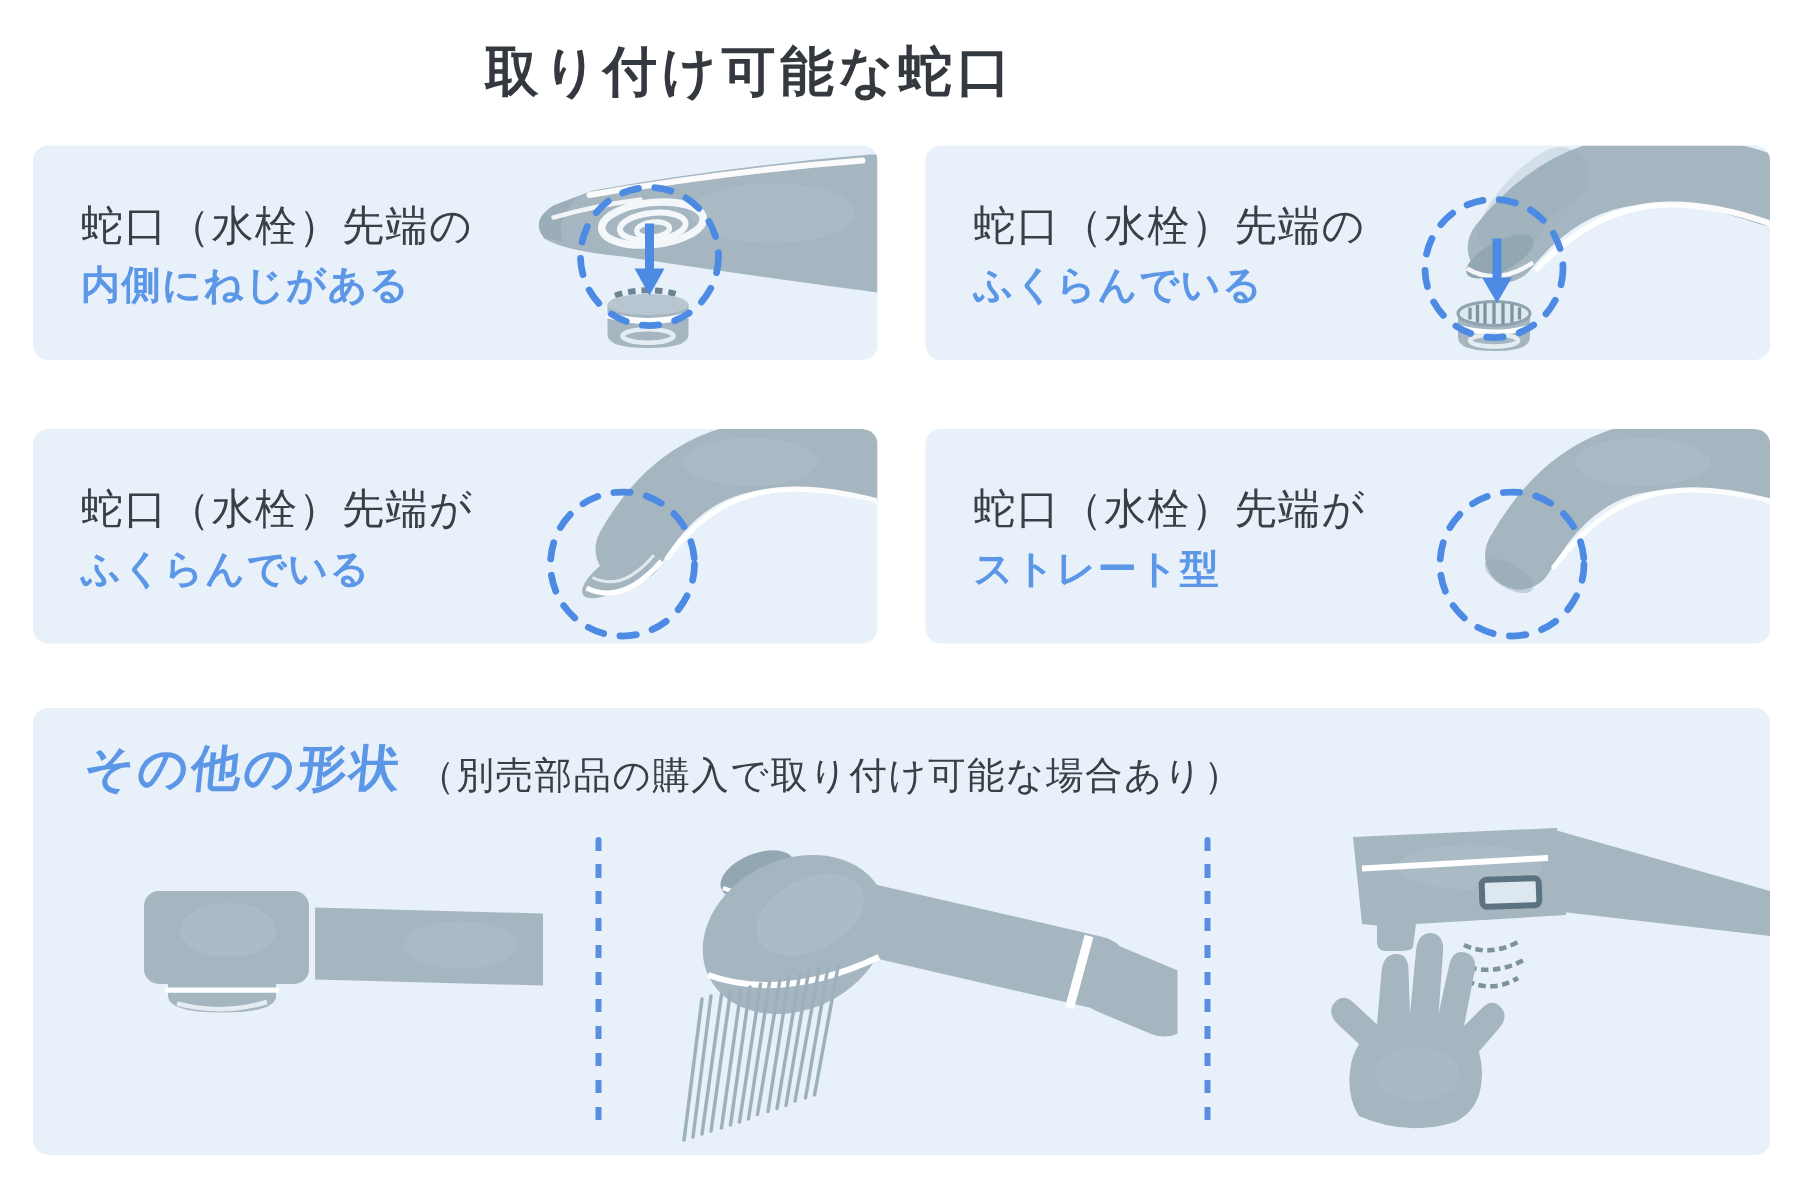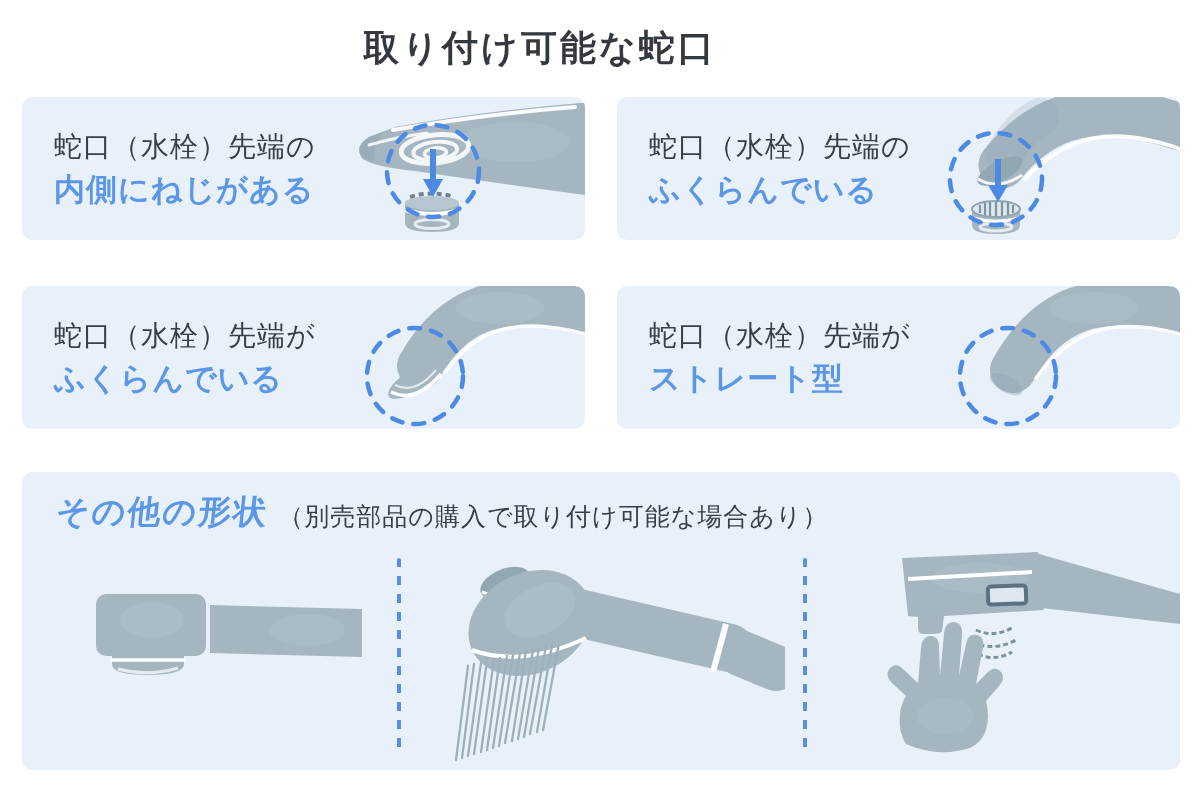--- a/index.html
+++ b/index.html
@@ -2,34 +2,34 @@
 <html><head>
 <meta charset="utf-8">
 <style>
   html,body { margin:0; padding:0; background:#ffffff; }
   .page {
     position:relative; width:1200px; height:800px; background:#ffffff;
     font-family:"Liberation Sans","DejaVu Sans",sans-serif; overflow:hidden;
   }
   .title {
     position:absolute; left:0; top:24px; width:1000px; text-align:center;
-    font-size:36px; font-weight:900; color:#34383f; letter-spacing:3px;margin-left:40px;
+    font-size:36px; font-weight:900; color:#34383f; letter-spacing:3px;
   }
   .panel {
     position:absolute; background:#e8f1fa; border-radius:10px; overflow:hidden;
   }
   #panel-1 { left:22px;  top:97px;  width:563px; height:143px; }
   #panel-2 { left:617px; top:97px;  width:563px; height:143px; }
   #panel-3 { left:22px;  top:286px; width:563px; height:143px; }
   #panel-4 { left:617px; top:286px; width:563px; height:143px; }
   #panel-other { left:22px; top:472px; width:1158px; height:298px; }
 
   .panel-text { position:absolute; left:32px; top:50%; transform:translateY(-50%); }
   .line1 { font-size:28px; color:#3a3e45; letter-spacing:1px; line-height:1.5; }
-  .line2 { font-size:31px; font-weight:800; color:#5b97e6; letter-spacing:1px; line-height:1.4; }
+  .line2 { font-size:26px; font-weight:800; color:#5b97e6; letter-spacing:1px; line-height:1.4; }
 
   .panel-illus { position:absolute; right:0; top:0; width:250px; height:143px; }
   .panel-illus svg { display:block; width:100%; height:100%; }
 
   .other-head { position:absolute; left:34px; top:18px; display:flex; align-items:flex-end; }
   .other-heading {
     font-size:33px; font-weight:900; color:#5b97e6; letter-spacing:2px;
     transform:skewX(-6deg); padding-bottom:2px;
   }
   .other-note { font-size:25px; color:#3a3e45; margin-left:10px; letter-spacing:1px; padding-bottom:4px;text-align:right; }

